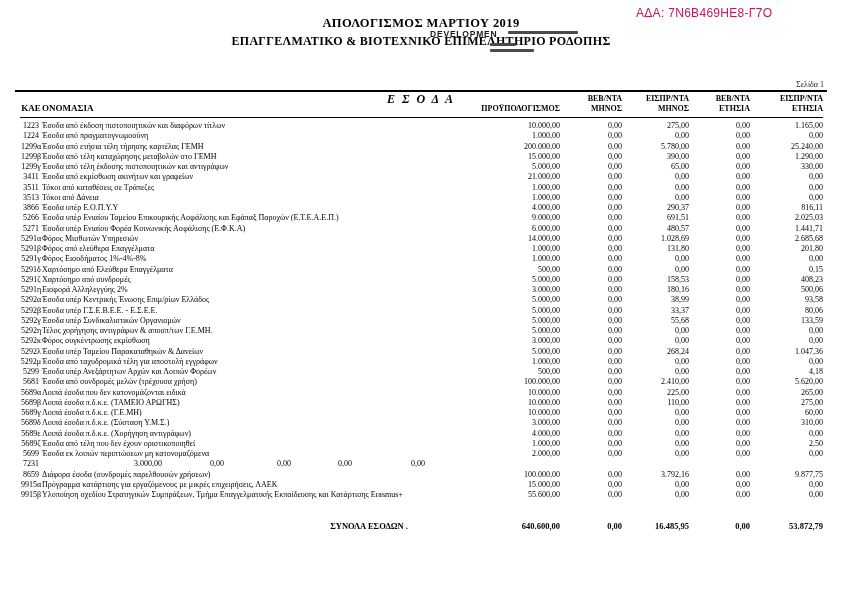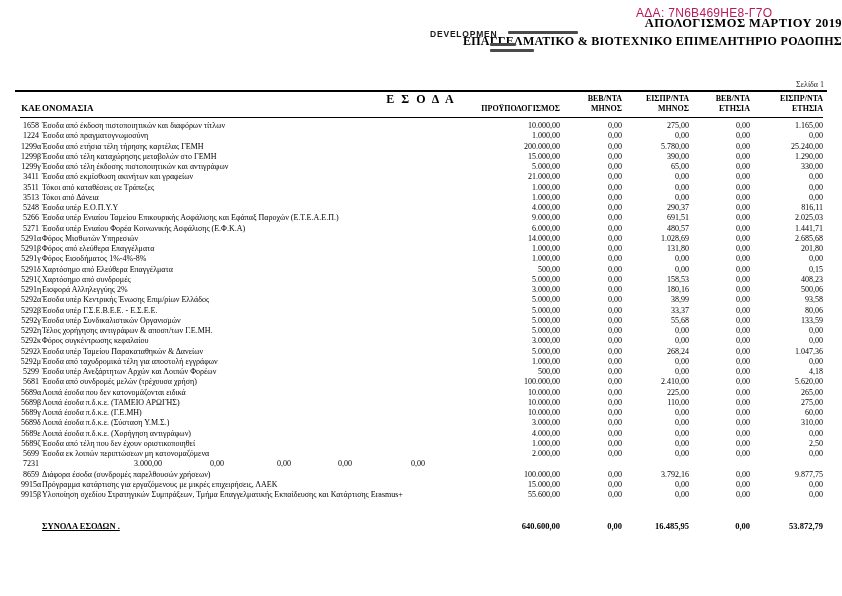--- a/index.html
+++ b/index.html
@@ -5,35 +5,35 @@
   html,body{margin:0;padding:0;}
   body{
     width:842px;height:596px;background:#ffffff;position:relative;
     font-family:"Liberation Serif",serif;color:#000;overflow:hidden;
   }
   .ada{
     position:absolute;top:6px;left:636px;
     font-family:"Liberation Sans",sans-serif;font-size:12px;color:#be185d;
     letter-spacing:.3px;white-space:nowrap;
   }
-  .titles{position:absolute;top:16px;left:0;width:842px;text-align:right;font-weight:bold;}
+  .titles{position:absolute;top:16px;left:0;width:842px;text-align:center;font-weight:bold;}
   .title1{font-size:12.5px;letter-spacing:.4px;}
   .title2{font-size:12px;margin-top:3px;letter-spacing:.3px;}
   .stamp{position:absolute;left:430px;top:29px;width:160px;}
   .stamp-main{
     font-family:"Liberation Sans",sans-serif;font-size:8.5px;font-weight:bold;
     letter-spacing:.8px;color:#1a1a1a;white-space:nowrap;
   }
   .mbar{background:#4a4a4a;height:2.5px;border-radius:1px;}
   .mbar.b1{position:absolute;left:78px;top:2px;width:70px;}
   .mbar.b2{position:absolute;left:60px;top:14px;width:26px;}
   .mbar.b3{position:absolute;left:60px;top:20px;width:44px;}
   .esoda{
     position:absolute;top:92px;left:0;width:842px;text-align:center;
-    font-weight:bold;font-size:12px;letter-spacing:2px;white-space:pre;
+    font-weight:bold;font-size:12px;letter-spacing:2px;white-space:pre;font-style:italic;
   }
   .pagenum{position:absolute;top:80px;right:18px;font-size:8px;color:#222;}
   .rule-top{position:absolute;top:90px;left:15px;width:812px;height:1.5px;background:#000;}
 
   .table{position:absolute;left:20px;top:94px;width:803px;}
   .thead{display:flex;align-items:flex-end;font-weight:bold;padding-bottom:4px;border-bottom:1.5px solid #000;}
   .hcell{font-size:8px;line-height:9.5px;white-space:nowrap;}
   .h-big{font-size:9px;}
   .num{text-align:right;}
   .c-kae{width:22px;flex:none;text-align:center;}
@@ -41,21 +41,21 @@
   .c-budget{width:120px;flex:none;}
   .c-bm{width:62px;flex:none;}
   .c-em{width:67px;flex:none;}
   .c-by{width:61px;flex:none;}
   .c-ey{width:73px;flex:none;}
   .rows{padding-top:3px;}
   .trow{display:flex;line-height:10.25px;font-size:8px;}
   .trow .cell{white-space:nowrap;}
   .trow .c-name{overflow:visible;}
   .totals{display:flex;margin-top:21px;font-weight:bold;font-size:8.5px;line-height:11px;}
-  .totals .c-name{padding-right:32px;text-decoration:underline;}
+  .totals .c-name{text-align:right;padding-right:32px;}
 </style>
 </head>
 <body>
 
 <div class="ada">ΑΔΑ: 7Ν6Β469ΗΕ8-Γ7Ο</div>
 
 <div class="titles">
   <div class="title1">ΑΠΟΛΟΓΙΣΜΟΣ ΜΑΡΤΙΟΥ 2019</div>
   <div class="title2">ΕΠΑΓΓΕΛΜΑΤΙΚΟ &amp; ΒΙΟΤΕΧΝΙΚΟ ΕΠΙΜΕΛΗΤΗΡΙΟ ΡΟΔΟΠΗΣ</div>
 </div>
@@ -89,21 +89,21 @@
       <div>ΕΤΗΣΙΑ</div>
     </div>
     <div class="hcell c-ey num">
       <div>ΕΙΣΠΡ/ΝΤΑ</div>
       <div>ΕΤΗΣΙΑ</div>
     </div>
   </div>
 
   <div class="rows">
       <div class="trow">
-        <div class="cell c-kae">1658</div>
+        <div class="cell c-kae">1223</div>
         <div class="cell c-name">Έσοδα από έκδοση πιστοποιητικών και διαφόρων τίτλων</div>
         <div class="cell c-budget num">10.000,00</div>
         <div class="cell c-bm num">0,00</div>
         <div class="cell c-em num">275,00</div>
         <div class="cell c-by num">0,00</div>
         <div class="cell c-ey num">1.165,00</div>
       </div>
       <div class="trow">
         <div class="cell c-kae">1224</div>
         <div class="cell c-name">Έσοδα από πραγματογνωμοσύνη</div>
@@ -161,21 +161,21 @@
       <div class="trow">
         <div class="cell c-kae">3513</div>
         <div class="cell c-name">Τόκοι από Δάνεια</div>
         <div class="cell c-budget num">1.000,00</div>
         <div class="cell c-bm num">0,00</div>
         <div class="cell c-em num">0,00</div>
         <div class="cell c-by num">0,00</div>
         <div class="cell c-ey num">0,00</div>
       </div>
       <div class="trow">
-        <div class="cell c-kae">5248</div>
+        <div class="cell c-kae">3866</div>
         <div class="cell c-name">Έσοδα υπέρ Ε.Ο.Π.Υ.Υ</div>
         <div class="cell c-budget num">4.000,00</div>
         <div class="cell c-bm num">0,00</div>
         <div class="cell c-em num">290,37</div>
         <div class="cell c-by num">0,00</div>
         <div class="cell c-ey num">816,11</div>
       </div>
       <div class="trow">
         <div class="cell c-kae">5266</div>
         <div class="cell c-name">Έσοδα υπέρ Ενιαίου Ταμείου Επικουρικής Ασφάλισης και Εφάπαξ Παροχών (Ε.Τ.Ε.Α.Ε.Π.)</div>
@@ -279,21 +279,21 @@
         <div class="cell c-kae">5292η</div>
         <div class="cell c-name">Τέλος χορήγησης αντιγράφων &amp; αποσπ/των Γ.Ε.ΜΗ.</div>
         <div class="cell c-budget num">5.000,00</div>
         <div class="cell c-bm num">0,00</div>
         <div class="cell c-em num">0,00</div>
         <div class="cell c-by num">0,00</div>
         <div class="cell c-ey num">0,00</div>
       </div>
       <div class="trow">
         <div class="cell c-kae">5292κ</div>
-        <div class="cell c-name">Φόρος συγκέντρωσης κεφαλαίου</div>
+        <div class="cell c-name">Φόρος συγκέντρωσης εκμίσθωση</div>
         <div class="cell c-budget num">3.000,00</div>
         <div class="cell c-bm num">0,00</div>
         <div class="cell c-em num">0,00</div>
         <div class="cell c-by num">0,00</div>
         <div class="cell c-ey num">0,00</div>
       </div>
       <div class="trow">
         <div class="cell c-kae">5292λ</div>
         <div class="cell c-name">Έσοδα υπέρ Ταμείου Παρακαταθηκών &amp; Δανείων</div>
         <div class="cell c-budget num">5.000,00</div>

